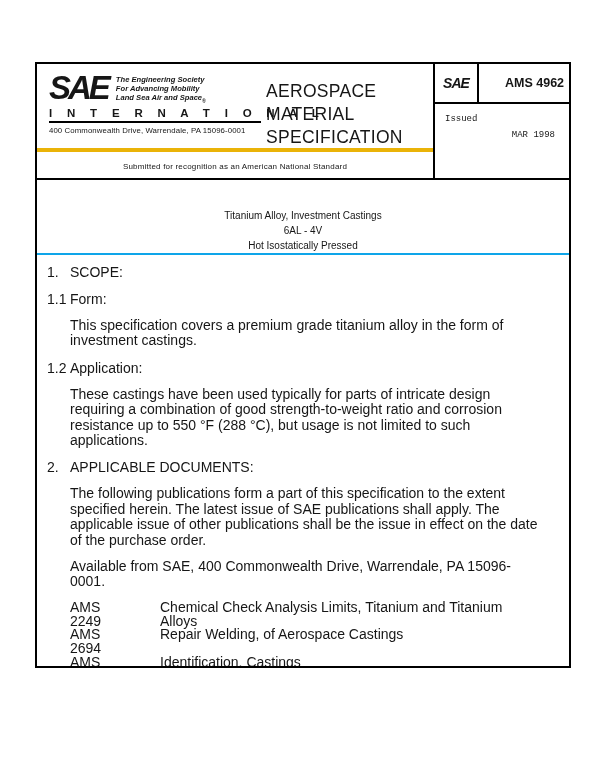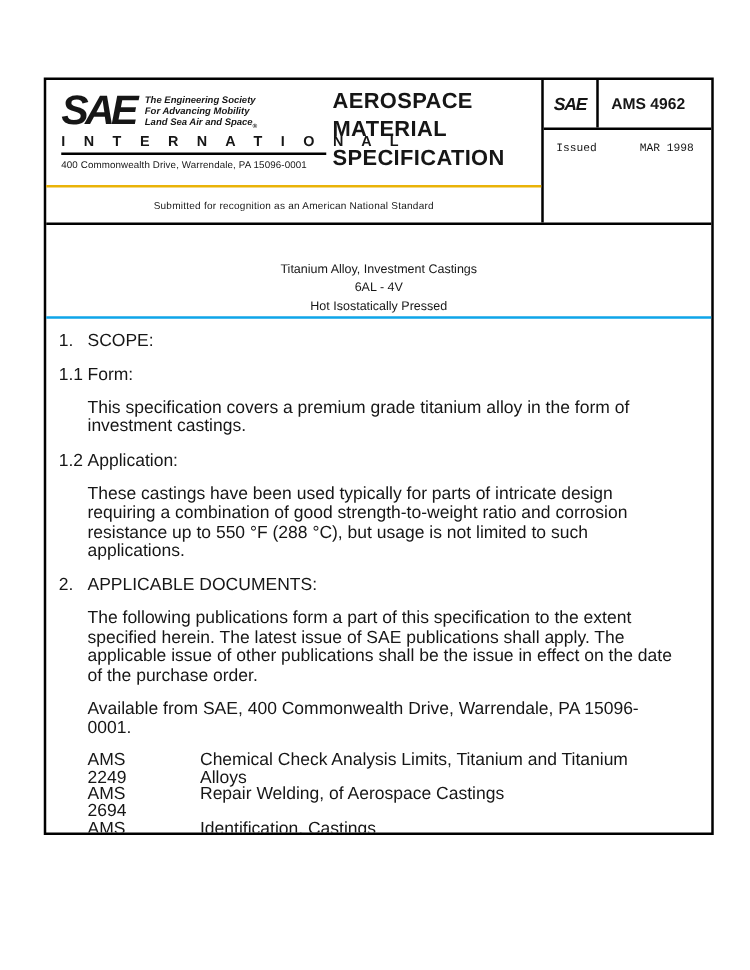--- a/index.html
+++ b/index.html
@@ -21,36 +21,36 @@
   .logo-sae {
     font-size:33px; font-weight:bold; font-style:italic; letter-spacing:-3px;
     line-height:30px; padding-right:8px;
   }
   .tagline { font-size:7.6px; font-weight:bold; font-style:italic; line-height:9.2px; padding-top:2px; }
   .reg-mark { font-size:5px; vertical-align:sub; }
   .international { font-size:11.5px; font-weight:bold; letter-spacing:5.8px; margin-top:1px; }
   .logo-rule { width:212px; border-top:2px solid #000; margin:2px 0 3px; }
   .address { font-size:7.8px; letter-spacing:0.1px; }
   .doc-type {
-    position:absolute; left:229px; top:5px; font-size:17.5px; font-weight:bold;
+    position:absolute; left:229px; top:16px; font-size:17.5px; font-weight:normal;
     line-height:23px; letter-spacing:0.3px;
   }
   .submitted {
-    flex:none; height:30px; border-top:2px solid #eab308; text-align:center;
+    flex:none; height:30px; border-top:4px solid #eab308; text-align:center;
     font-size:8px; padding-top:10px; letter-spacing:0.2px;
   }
   .header-right { width:134px; display:flex; flex-direction:column; }
   .hr-top { height:40px; border-bottom:2px solid #000; display:flex; flex:none; }
   .hr-sae-cell {
     width:44px; border-right:2px solid #000; display:flex; align-items:center;
     justify-content:center; font-size:14px; font-weight:bold; font-style:italic; letter-spacing:-1px;
   }
-  .hr-num-cell { flex:1; display:flex; align-items:center; padding-left:10px; font-weight:bold; font-size:12.5px;text-align:right; }
+  .hr-num-cell { flex:1; display:flex; align-items:center; padding-left:26px; font-weight:bold; font-size:12.5px;text-align:right; }
   .hr-issued { display:flex; padding:10px 14px 0 10px; font-size:9px;font-family:Liberation Mono, monospace; }
-  .hr-issued-date { margin-left:auto; }
+  .hr-issued-date { margin-left:auto;margin-top:16px; }
   
   .title-box {
     flex:none; height:75px; border-bottom:2px solid #0ea5e9; text-align:center;
     padding-top:28px; font-size:10px; line-height:15px;
   }
   
   .body { flex:1; padding:9px 28px 0 10px; font-size:14px; overflow:hidden; }
   .sec-row { margin-bottom:11px; white-space:nowrap; }
   .sec-num { display:inline-block; width:23px; }
   .para { margin:0 0 11px 23px; line-height:15.4px; }

